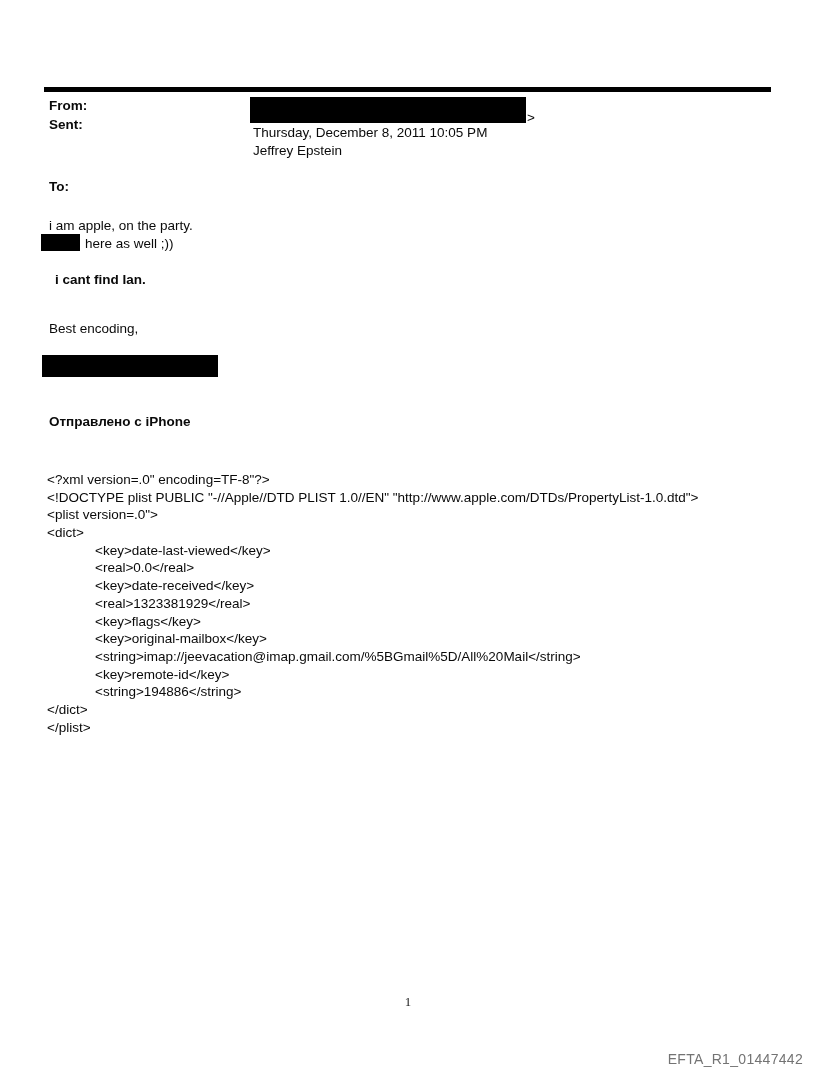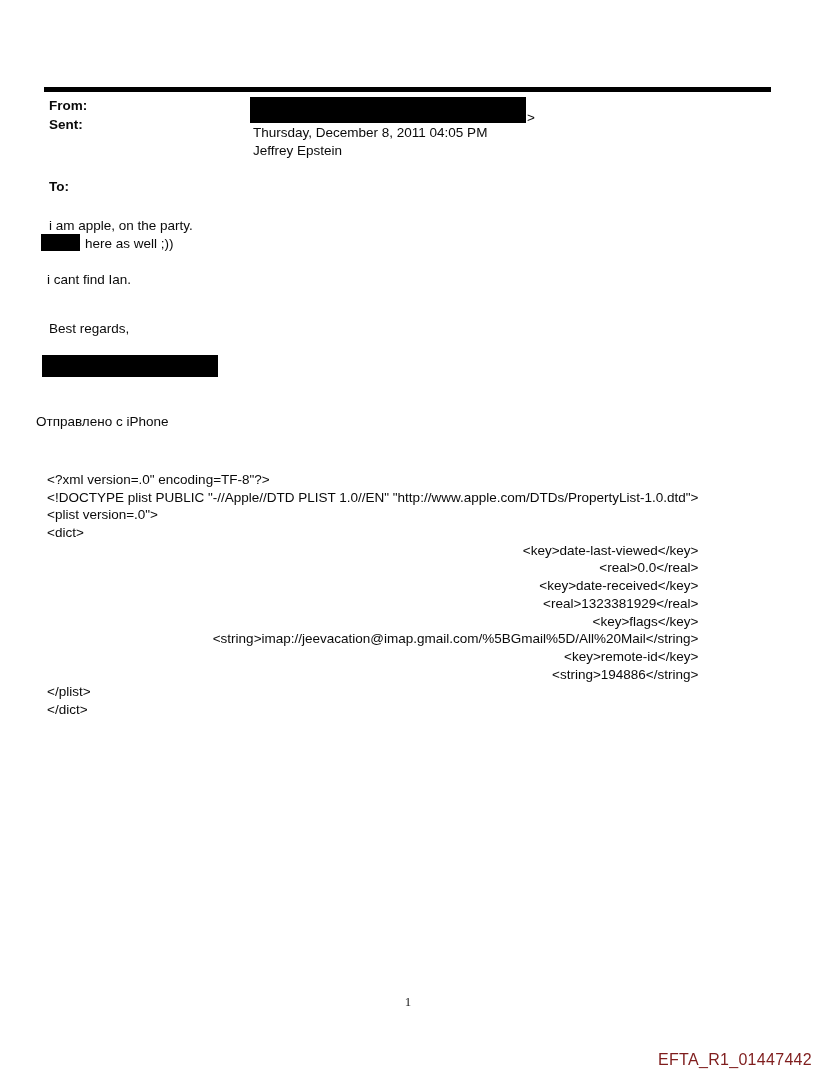--- a/index.html
+++ b/index.html
@@ -23,80 +23,81 @@
   .redaction { position: absolute; background: #000; }
   .rule { position: absolute; background: #000; }
   .xml-block { position: absolute; left: 47px; top: 471px; }
   .xml-line {
     font-size: 13.5px;
     line-height: 17.7px;
     height: 17.7px;
     white-space: pre;
     color: #0a0a0a;
   }
-  .xml-line.indent { padding-left: 48px; text-align: right; }
+  .xml-line.indent { padding-left: 48px; }
   .page-number {
     position: absolute;
     left: 0; top: 994px; width: 816px;
     text-align: center;
     font-family: "Liberation Serif", serif;
     font-size: 13px;
     color: #222;
   }
   .bates {
     position: absolute;
-    right: 4px; top: 1051px;
-    font-size: 16px;
+    right: 13px; top: 1051px;
+    font-size: 14px;
     letter-spacing: 0.3px;
-    color: #7f1d1d;
+    color: #737373;
   }
 </style>
 </head>
 <body>
 
 <div class="page">
 
   <div class="rule" style="left:44px; top:87px; width:727px; height:5px;"></div>
 
   <div class="txt bold" style="left:49px; top:97px;text-align:right;">From:</div>
   <div class="redaction" style="left:250px; top:97px; width:276px; height:26px;"></div>
   <div class="txt" style="left:527px; top:109px;">&gt;</div>
 
   <div class="txt bold" style="left:49px; top:116px;">Sent:</div>
-  <div class="txt" style="left:253px; top:124px;">Thursday, December 8, 2011 04:05 PM</div>
+  <div class="txt" style="left:253px; top:124px;">Thursday, December 8, 2011 10:05 PM</div>
 
   <div class="txt bold" style="left:49px; top:142px;margin-top:36px;">To:</div>
   <div class="txt" style="left:253px; top:142px;">Jeffrey Epstein</div>
 
   <div class="txt" style="left:49px; top:217px;">i am apple, on the party.</div>
 
   <div class="redaction" style="left:41px; top:234px; width:39px; height:17px;"></div>
   <div class="txt" style="left:85px; top:235px;text-align:center;">here as well ;))</div>
 
-  <div class="txt" style="left:47px; top:271px;">i cant find Ian.</div>
+  <div class="txt" style="left:55px; top:271px;font-weight:bold;">i cant find Ian.</div>
 
-  <div class="txt" style="left:49px; top:320px;">Best regards,</div>
+  <div class="txt" style="left:49px; top:320px;">Best encoding,</div>
 
   <div class="redaction" style="left:42px; top:355px; width:176px; height:22px;"></div>
 
-  <div class="txt" style="left:36px; top:413px;">Отправлено с iPhone</div>
+  <div class="txt" style="left:49px; top:413px;font-weight:bold;">Отправлено с iPhone</div>
 
   <div class="xml-block">
     <div class="xml-line">&lt;?xml version=.0" encoding=TF-8"?&gt;</div>
     <div class="xml-line">&lt;!DOCTYPE plist PUBLIC "-//Apple//DTD PLIST 1.0//EN" "http://www.apple.com/DTDs/PropertyList-1.0.dtd"&gt;</div>
     <div class="xml-line">&lt;plist version=.0"&gt;</div>
     <div class="xml-line">&lt;dict&gt;</div>
     <div class="xml-line indent">&lt;key&gt;date-last-viewed&lt;/key&gt;</div>
     <div class="xml-line indent">&lt;real&gt;0.0&lt;/real&gt;</div>
     <div class="xml-line indent">&lt;key&gt;date-received&lt;/key&gt;</div>
     <div class="xml-line indent">&lt;real&gt;1323381929&lt;/real&gt;</div>
     <div class="xml-line indent">&lt;key&gt;flags&lt;/key&gt;</div>
+    <div class="xml-line indent">&lt;key&gt;original-mailbox&lt;/key&gt;</div>
     <div class="xml-line indent">&lt;string&gt;imap://jeevacation@imap.gmail.com/%5BGmail%5D/All%20Mail&lt;/string&gt;</div>
     <div class="xml-line indent">&lt;key&gt;remote-id&lt;/key&gt;</div>
     <div class="xml-line indent">&lt;string&gt;194886&lt;/string&gt;</div>
+    <div class="xml-line">&lt;/dict&gt;</div>
     <div class="xml-line">&lt;/plist&gt;</div>
-    <div class="xml-line">&lt;/dict&gt;</div>
   </div>
 
   <div class="page-number">1</div>
   <div class="bates">EFTA_R1_01447442</div>
 
 </div>
 
 </body></html>

